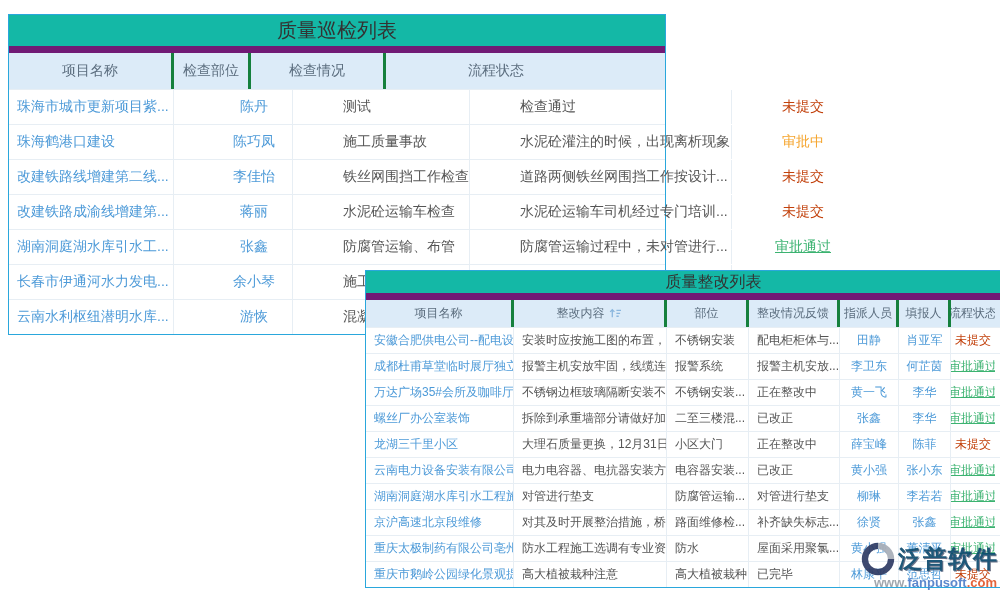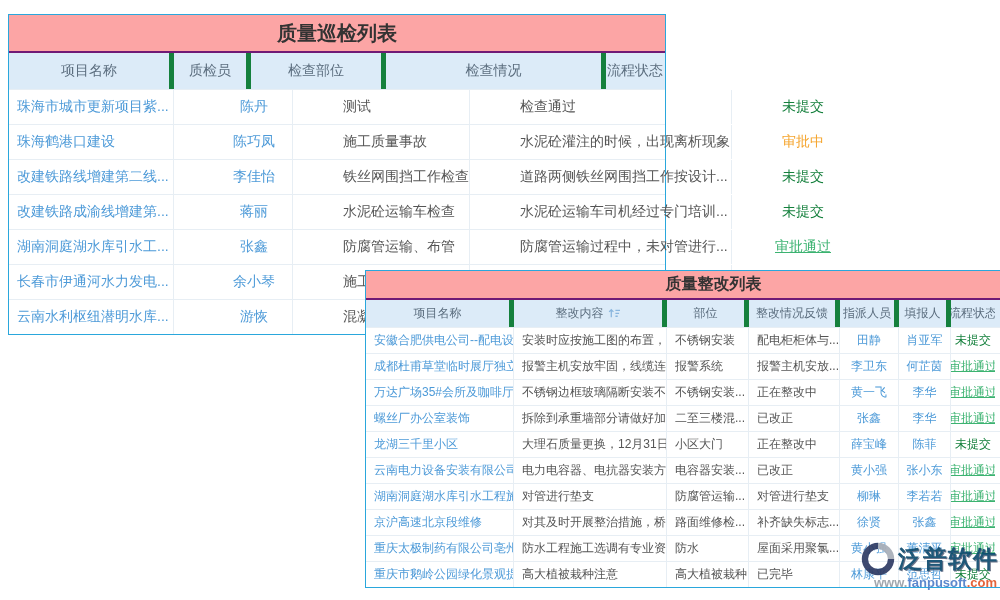--- a/index.html
+++ b/index.html
@@ -5,45 +5,45 @@
   * { margin:0; padding:0; box-sizing:border-box; }
   html,body { width:1000px; height:600px; background:#ffffff; overflow:hidden;
     font-family:"Liberation Sans","DejaVu Sans",sans-serif; }
   .stage { position:relative; width:1000px; height:600px; background:#fff; }
 
   .table-card { position:absolute; background:#fff; border:1.5px solid #2aa7dc; }
   #inspection-card { left:8px; top:14px; width:658px; z-index:1; }
   #rectify-card   { left:365px; top:270px; width:697px; z-index:5; }
 
   .card-title { display:flex; align-items:center; justify-content:center;
-    font-weight:bold; color:#333; border-bottom:2px solid #701a75; background:#fca5a5; }
+    font-weight:normal; color:#333; border-bottom:7px solid #701a75; background:#14b8a6; }
   #inspection-card .card-title { height:38px; font-size:20px; }
   #rectify-card .card-title { height:29px; font-size:16px; }
 
   .tr { display:grid; align-items:center; }
   #inspection-card .tr { grid-template-columns:165px 77px 135px 220px 58px; }
   #rectify-card   .tr { grid-template-columns:148px 153px 82px 91px 59px 52px 44px; }
 
   .thead { background:#dcebf8; color:#5b6d7e; }
   #inspection-card .thead { height:36px; font-size:14px; }
   #rectify-card   .thead { height:27px; font-size:12px; }
   .th { display:flex; align-items:center; justify-content:center; height:100%;
-    border-right:5px solid #15803d; overflow:hidden; white-space:nowrap; }
+    border-right:3px solid #15803d; overflow:hidden; white-space:nowrap; }
   .th:last-child { border-right:none; }
 
   .row { border-top:1px solid #e7eef4; color:#555; }
   #inspection-card .row { height:35px; font-size:14px;gap:42px; }
   #rectify-card   .row { height:26px; font-size:12px; }
   .td { height:100%; display:flex; align-items:center; padding:0 8px;
     border-right:1px solid #e7eef4; overflow:hidden; white-space:nowrap; }
   .td:last-child { border-right:none; }
   .td.center { justify-content:center; padding:0 2px; }
 
   .link { color:#4d9ad8; cursor:pointer; }
-  .status-pending   { color:#15803d; }
+  .status-pending   { color:#c2410c; }
   .status-reviewing { color:#f5a42c; }
   .status-approved  { color:#3cb371; text-decoration:underline; cursor:pointer; }
 
   .sort-icon { margin-left:4px; display:inline-flex; cursor:pointer; }
 
   .watermark { position:absolute; left:860px; top:541px; width:140px; z-index:10;
     opacity:.92; pointer-events:none; }
   .wm-row { display:flex; align-items:center; }
   .wm-brand { font-size:24px; font-weight:bold; color:#0c4a6e;
     text-shadow:1px 1px 0 #626a80; letter-spacing:1px; white-space:nowrap; }
@@ -54,23 +54,20 @@
 </head>
 <body>
 
 <div class="stage">
 
   <div class="table-card" id="inspection-card">
     <div class="card-title">质量巡检列表</div>
     <div class="tr thead" id="inspection-head">
         <div class="th">
           <span>项目名称</span>
-        </div>
-        <div class="th">
-          <span>质检员</span>
         </div>
         <div class="th">
           <span>检查部位</span>
         </div>
         <div class="th">
           <span>检查情况</span>
         </div>
         <div class="th">
           <span>流程状态</span>
         </div>

